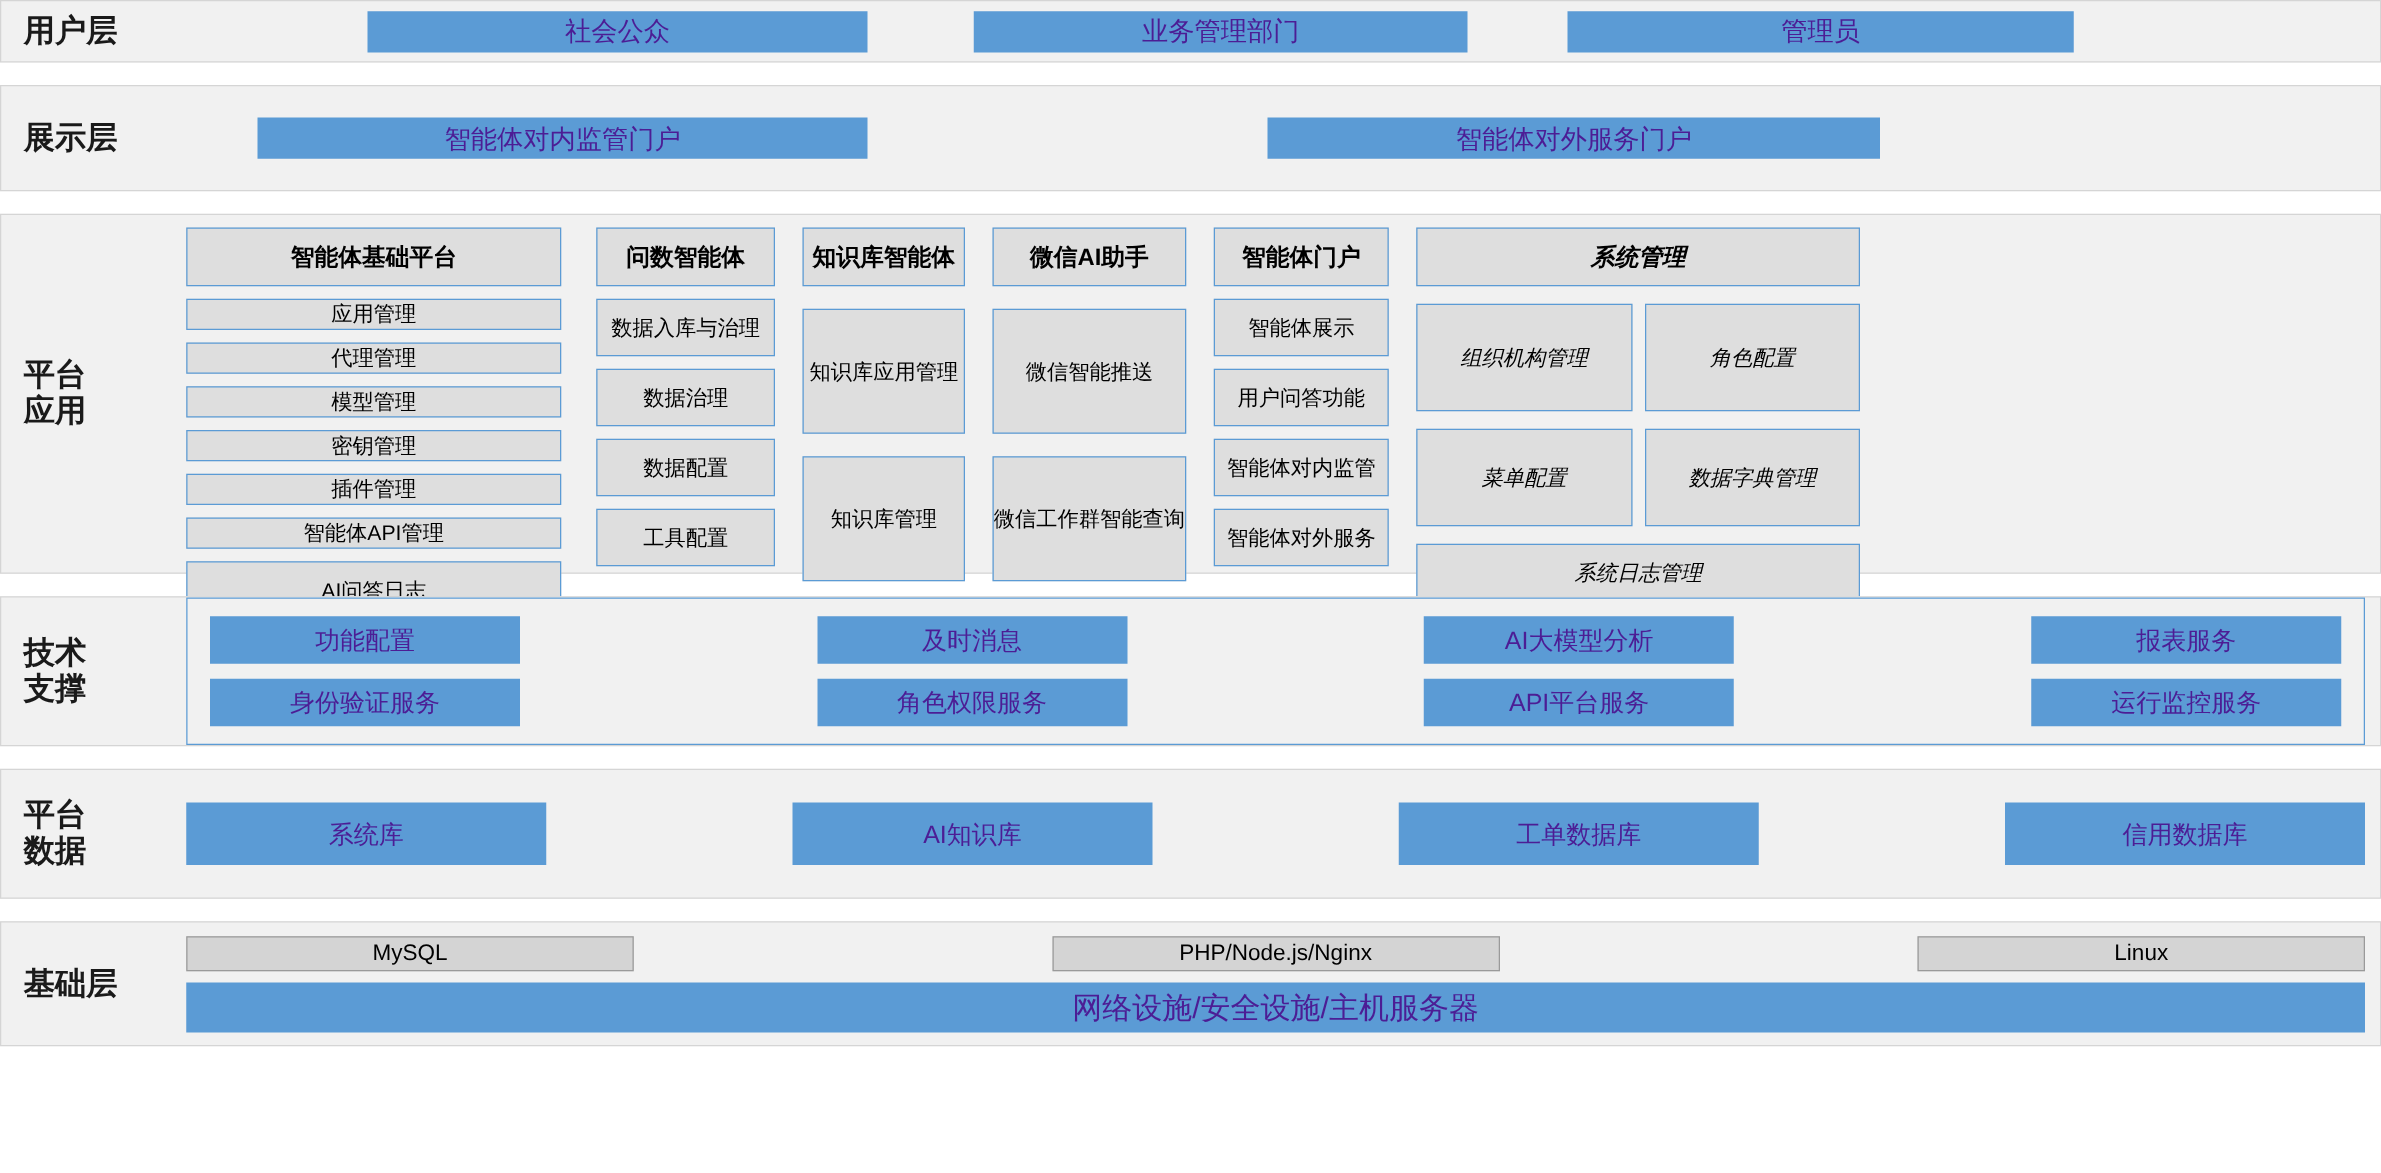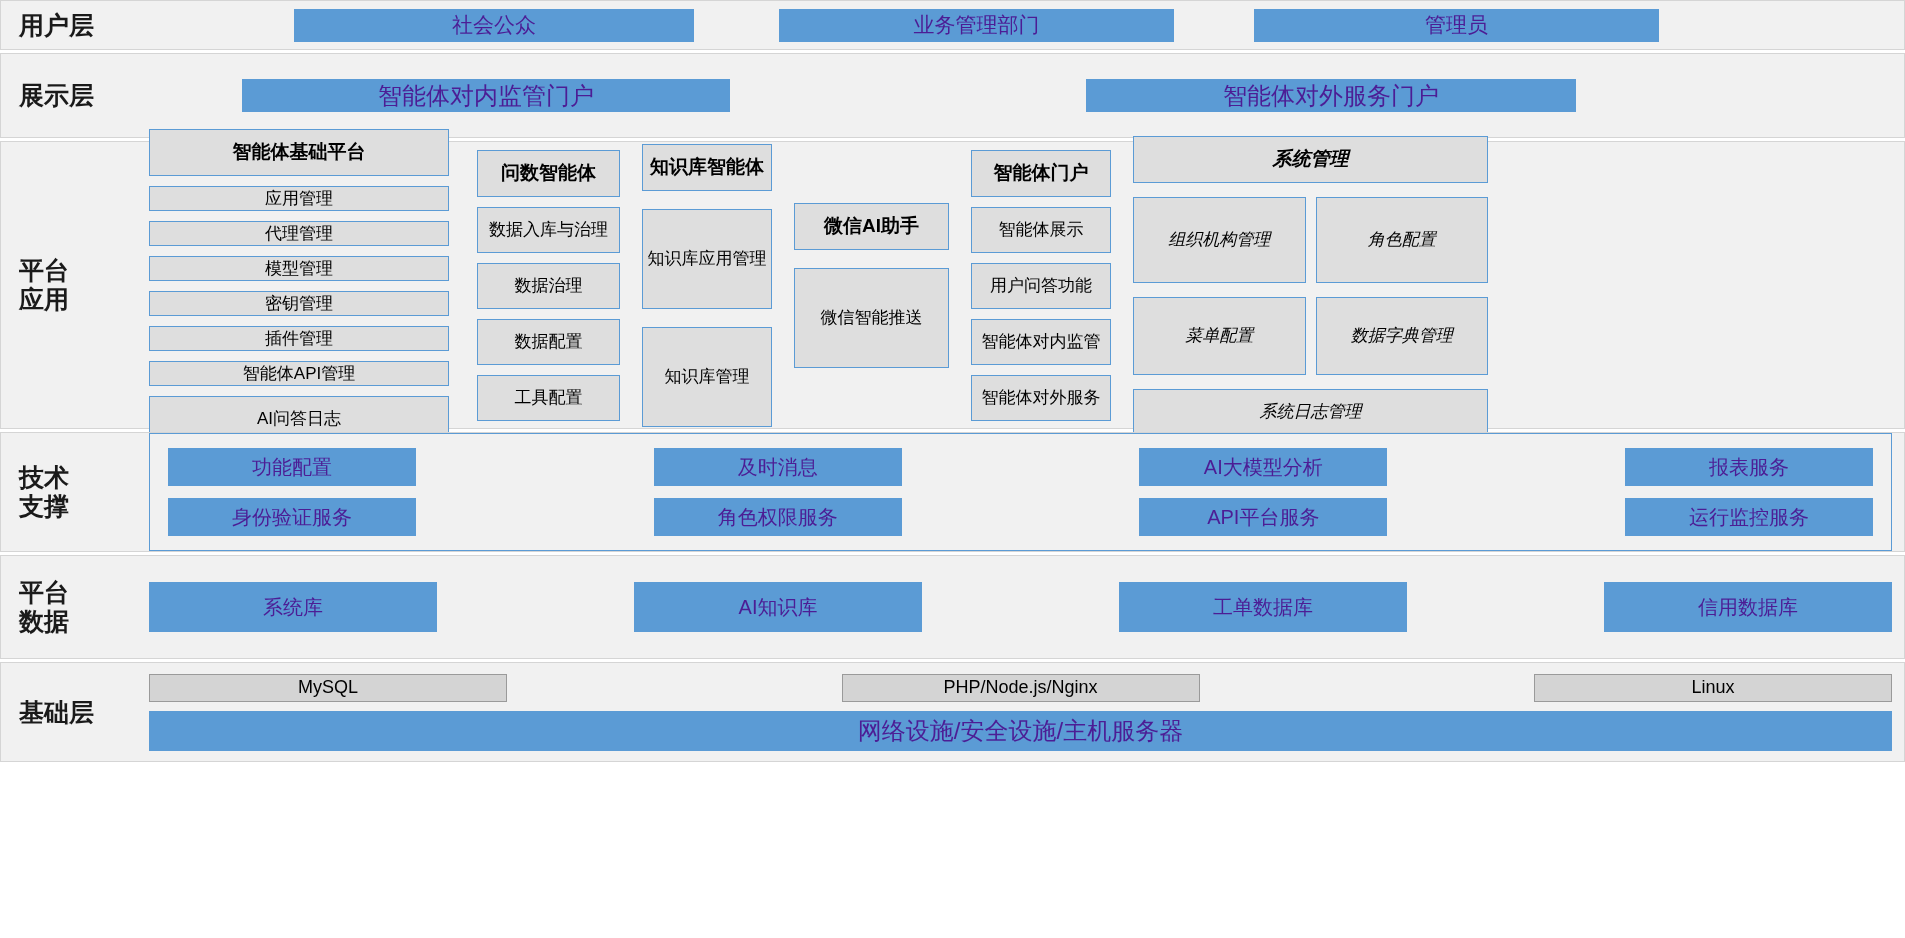--- a/index.html
+++ b/index.html
@@ -2,21 +2,21 @@
 <html><head>
 <meta charset="utf-8">
 <style>
   html,body{margin:0;padding:0;}
   body{
     width:1905px;height:938px;
     background:#ffffff;
     font-family:"Liberation Sans","DejaVu Sans",sans-serif;
     overflow:hidden;
   }
-  .diagram{width:1905px;height:938px;display:flex;flex-direction:column;background:#ffffff;}
+  .diagram{width:1905px;height:938px;display:flex;flex-direction:column;background:#ffffff;gap:15px;}
 
   
   .band{display:flex;align-items:stretch;background:#f1f1f1;border:1px solid #d5d5d5;box-sizing:border-box;}
   .band + .band{margin-top:3px;}
   .band-label{
     flex:0 0 148px;display:flex;align-items:center;justify-content:flex-start;
     padding-left:18px;box-sizing:border-box;
     font-weight:bold;font-size:25px;color:#1a1a1a;line-height:1.15;
     white-space:pre-line;
   }
@@ -50,28 +50,28 @@
   .u3{width:405px;}
   #row-user .band-body{padding-left:0;padding-right:10px;}
   .ubar{display:flex;width:100%;align-items:center;}
   .uspace-a{width:145px;}
   .uspace-b{width:85px;}
   .uspace-c{width:80px;}
 
   
   #row-pres{height:85px;}
   #row-pres .band-body{padding-left:57px;align-items:center;}
-  #row-pres .blue{height:33px;font-size:24px;margin-left:36px;}
+  #row-pres .blue{height:33px;font-size:21px;}
   .p1{width:488px;}
   .pgap{width:320px;}
   .p2{width:490px;}
 
   
   #row-apps{height:288px;}
-  #row-apps .band-body{padding:10px 14px 10px 0;align-items:center;gap:0;}
+  #row-apps .band-body{padding:10px 14px 10px 0;align-items:flex-start;gap:0;}
   .col{display:flex;flex-direction:column;box-sizing:border-box;}
   .colgap{width:28px;flex:0 0 28px;}
   .colgap-sm{width:22px;flex:0 0 22px;}
   .grid2{display:flex;gap:10px;}
   .grid2 > .grey{flex:1 1 0;}
   .mt{margin-top:10px;flex-direction:column;}
 
   
   .c-base{width:300px;}
   .c-ws{width:143px;}
@@ -174,20 +174,21 @@
         <div class="grey hdr h-hdr">知识库智能体</div>
         <div class="grey h-big" style="margin-top:18px">知识库应用管理</div>
         <div class="grey h-big" style="margin-top:18px">知识库管理</div>
       </div>
 
       <div class="colgap-sm"></div>
 
       <div class="col c-wx">
         <div class="grey hdr h-hdr">微信AI助手</div>
         <div class="grey h-big" style="margin-top:18px">微信智能推送</div>
+        <div class="grey h-big" style="margin-top:18px">微信工作群智能查询</div>
       </div>
 
       <div class="colgap-sm"></div>
 
       <div class="col c-portal">
         <div class="grey hdr h-hdr">智能体门户</div>
         <div class="grey h-item mt">智能体展示</div>
         <div class="grey h-item mt">用户问答功能</div>
         <div class="grey h-item mt">智能体对内监管</div>
         <div class="grey h-item mt">智能体对外服务</div>

